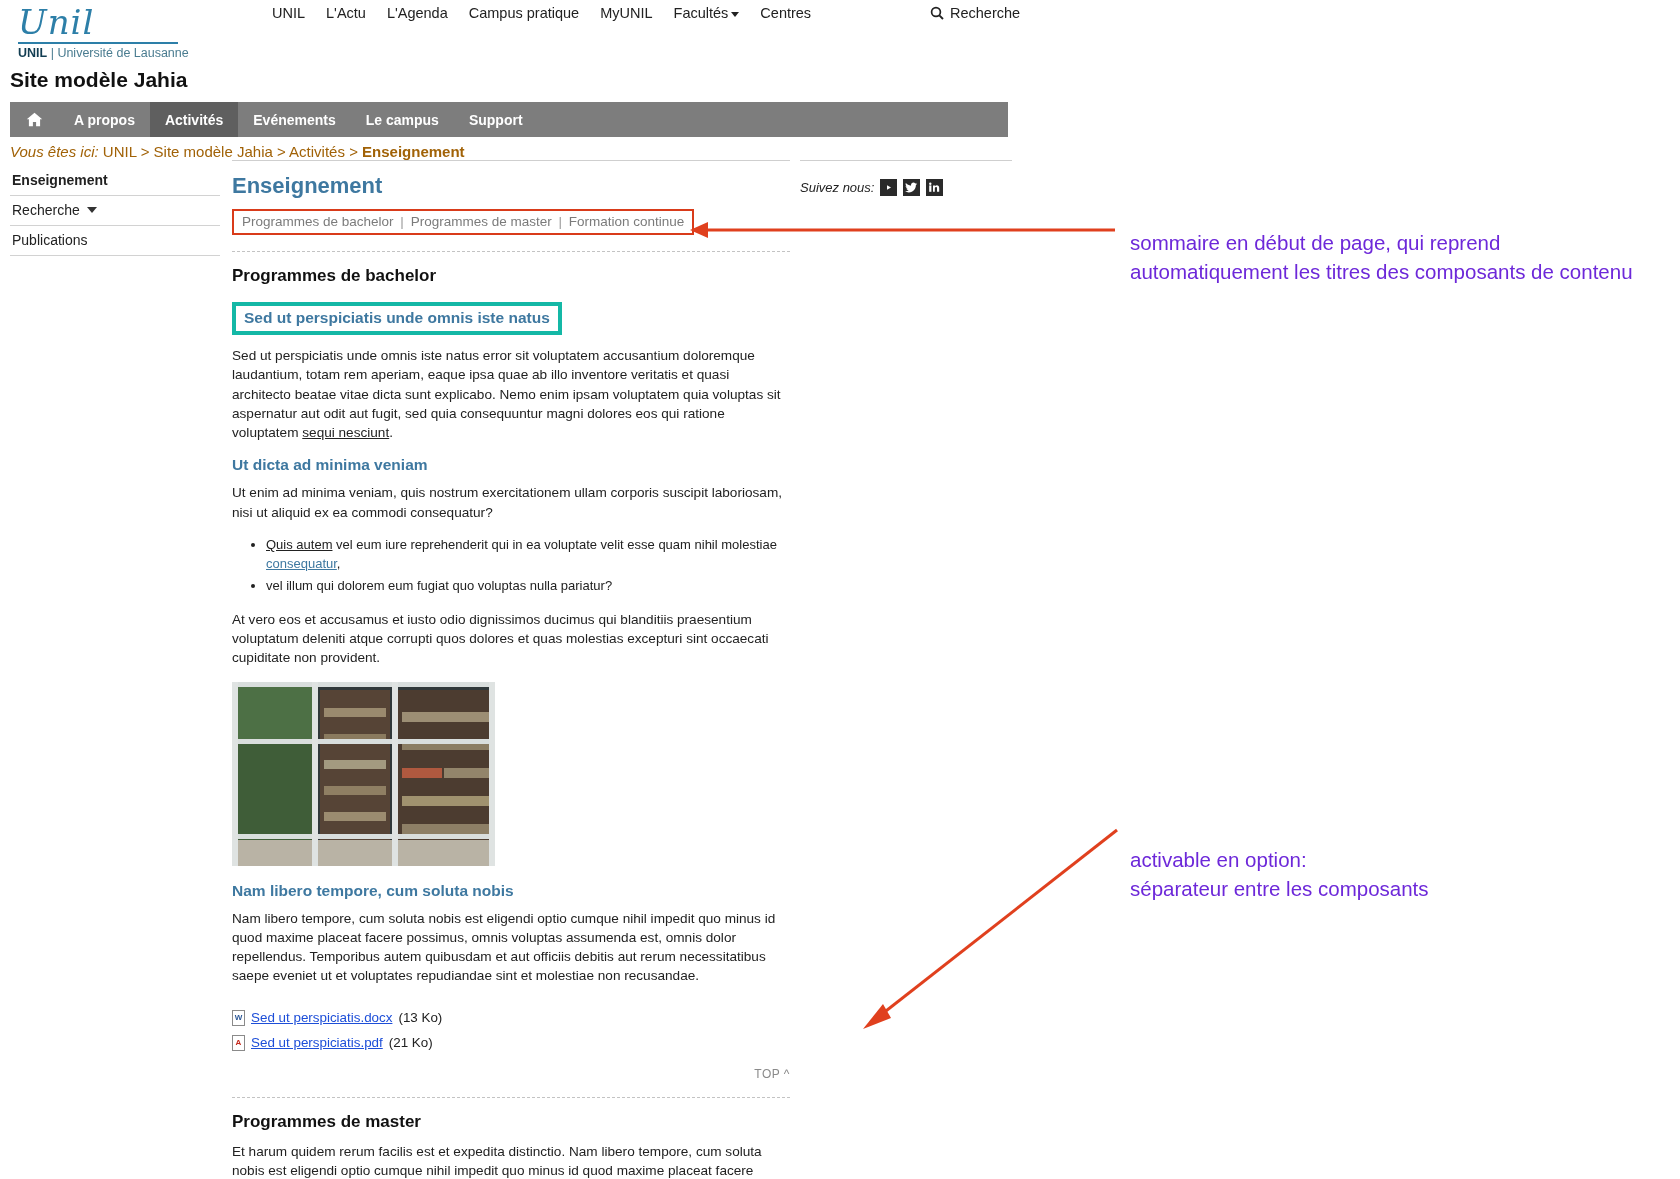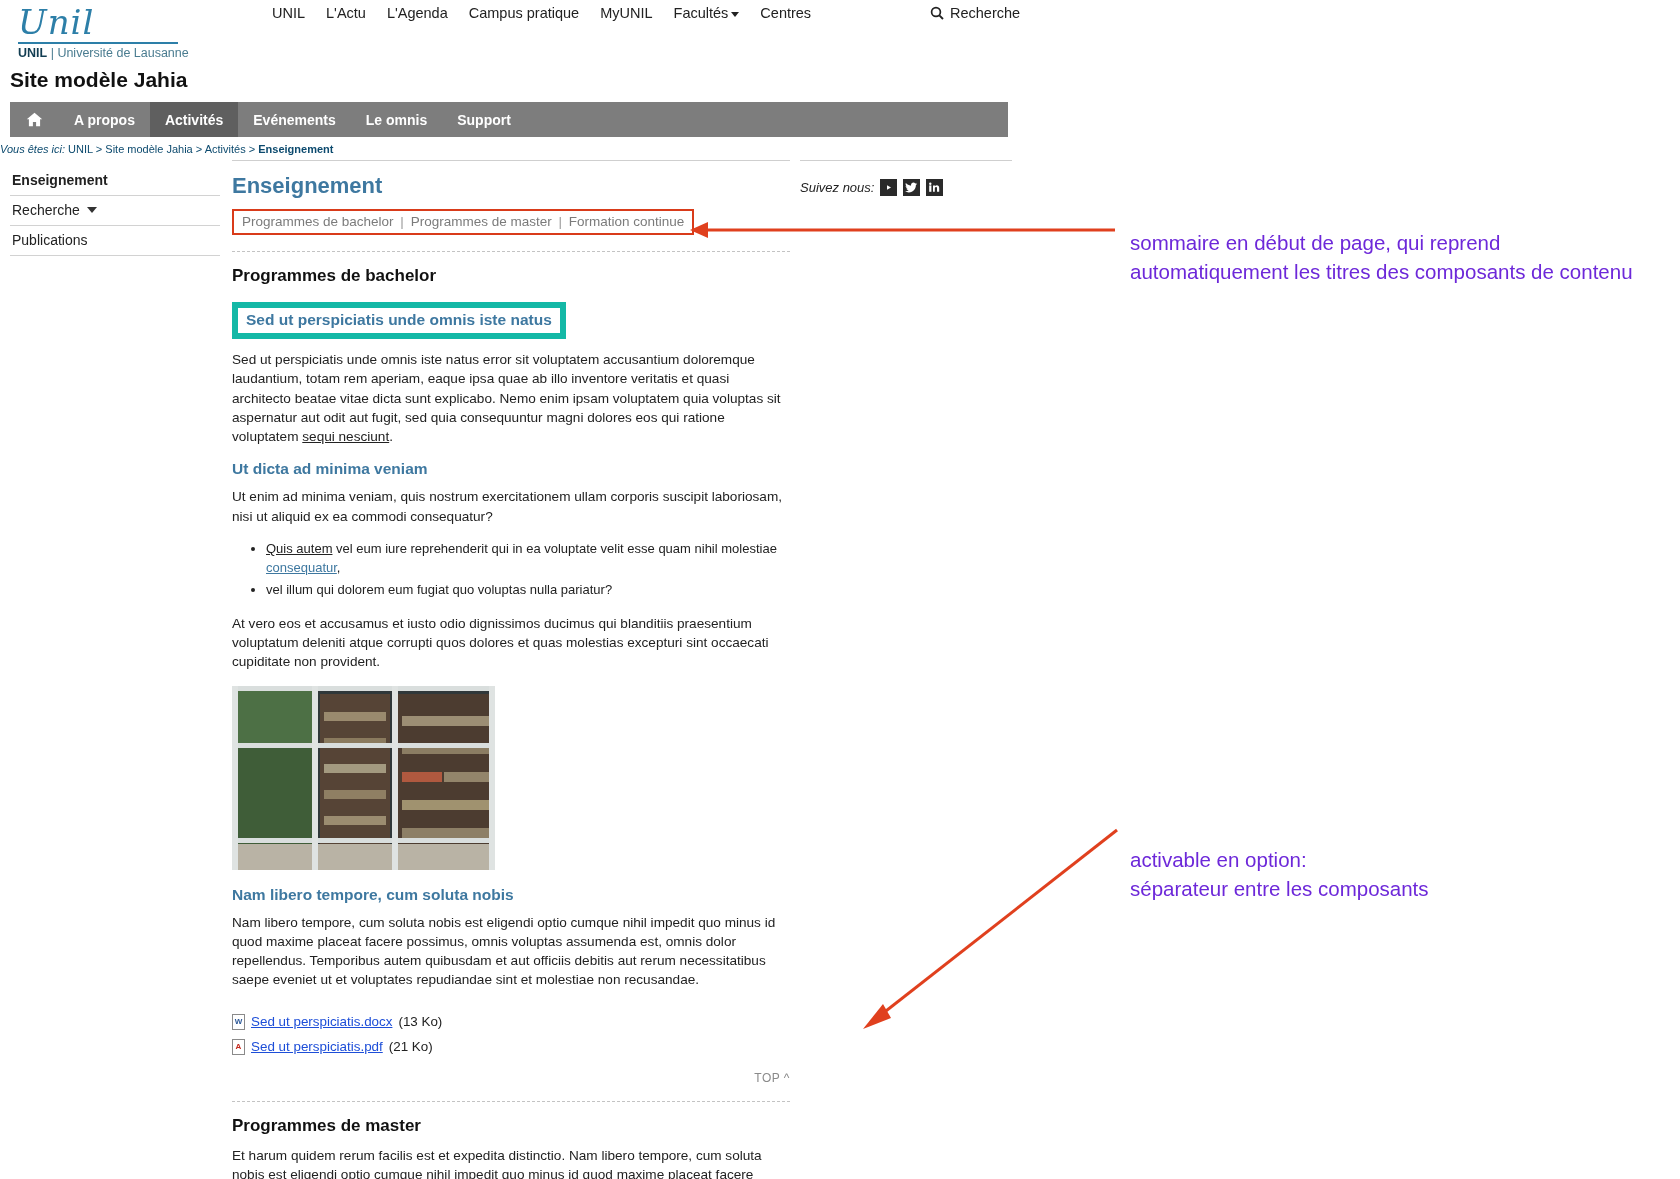--- a/index.html
+++ b/index.html
@@ -64,22 +64,22 @@
     display: flex; align-items: center; padding: 0 15px;
     color: #fff; font-size: 14px; font-weight: bold; text-decoration: none;
     white-space: nowrap;
   }
   .mainnav .item.home { padding: 0 16px; }
   .mainnav .item.active { background: #5f5f5f; }
   .home-icon svg { display: block; }
 
   
   .breadcrumb {
-    position: absolute; left: 0; top: 143px;
-    font-size: 11px; color: #0c4a6e;
+    position: absolute; left: 10px; top: 143px;
+    font-size: 15px; color: #a16207;
   }
   .breadcrumb .lead { font-style: italic; }
   .breadcrumb b { font-weight: bold; }
 
   
   .sidebar { position: absolute; left: 10px; top: 166px; width: 210px; }
   .sidebar .sb-item {
     border-bottom: 1px solid #d2d2d2;
     padding: 6px 2px 7px 2px;
     font-size: 14px; color: #222;
@@ -112,21 +112,21 @@
     border-top: 1px dashed #c3c3c3;
     margin: 16px 0 14px 0; height: 0;
   }
   h2.sec {
     font-size: 17px; font-weight: bold; color: #111; margin: 0 0 16px 0;
   }
   h3.sub {
     font-size: 15.5px; font-weight: bold; color: #3e78a0; margin: 0 0 9px 0;
   }
   h3.sub.boxed {
-    display: inline-block; border: 6px solid #14b8a6;
+    display: inline-block; border: 4px solid #14b8a6;
     padding: 3px 8px 4px 8px; margin-bottom: 11px;
   }
   p.body {
     font-size: 13.6px; line-height: 1.42; color: #222; margin: 0 0 14px 0;
   }
   .ul-link { text-decoration: underline; color: #222; }
   a.blue-link { color: #3e78a0; text-decoration: underline; }
   ul.bullets { margin: 0 0 14px 0; padding-left: 34px; }
   ul.bullets li { font-size: 13px; line-height: 1.45; margin-bottom: 3px; }
 
@@ -231,21 +231,21 @@
     <a class="item home" href="#">
       <span class="home-icon">
         <svg width="17" height="15" viewBox="0 0 17 15">
             <path d="M8.5 0.7L0.8 7.2h2.1V14.3h4.0V9.9h3.2v4.4h4.0V7.2h2.1z" fill="#ffffff"></path>
           </svg>
       </span>
     </a>
     <a class="item" href="#">A propos</a>
     <a class="item active" href="#">Activités</a>
     <a class="item" href="#">Evénements</a>
-    <a class="item" href="#">Le omnis</a>
+    <a class="item" href="#">Le campus</a>
     <a class="item" href="#">Support</a>
   </div>
 
   <div class="breadcrumb">
     <span class="lead">Vous êtes ici:</span>
     <span>UNIL</span>
     <span>&gt;</span>
     <span>Site modèle Jahia</span>
     <span>&gt;</span>
     <span>Activités</span>

